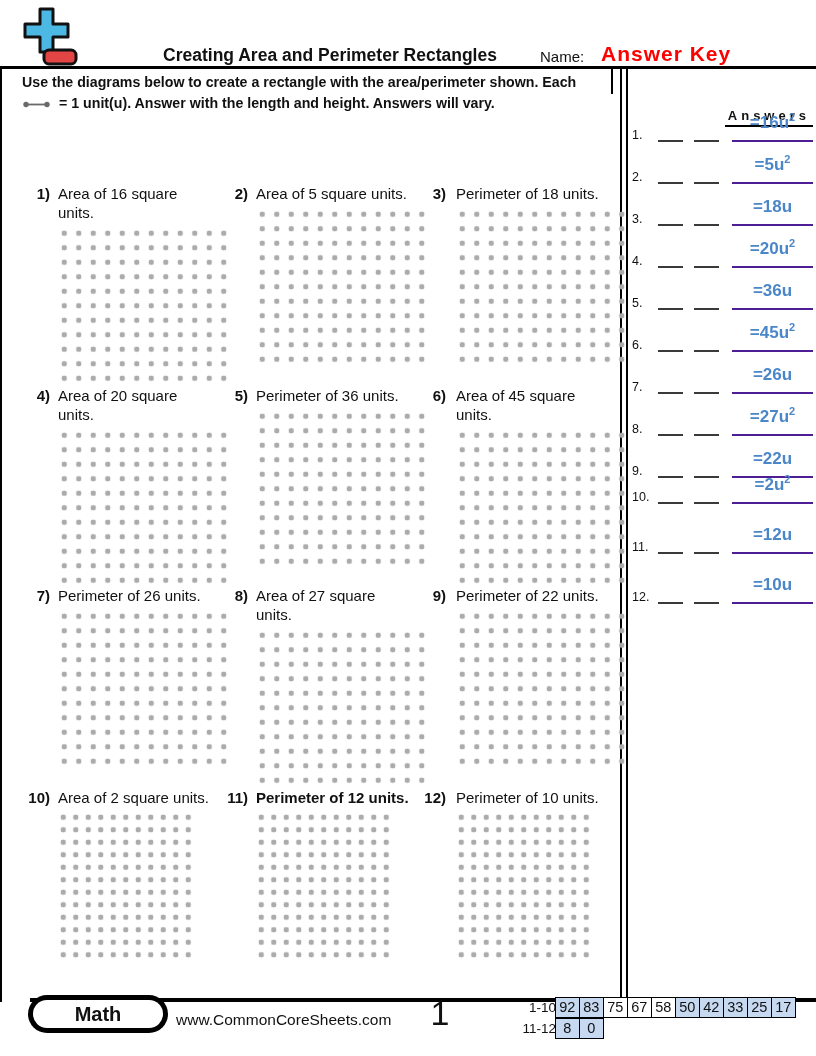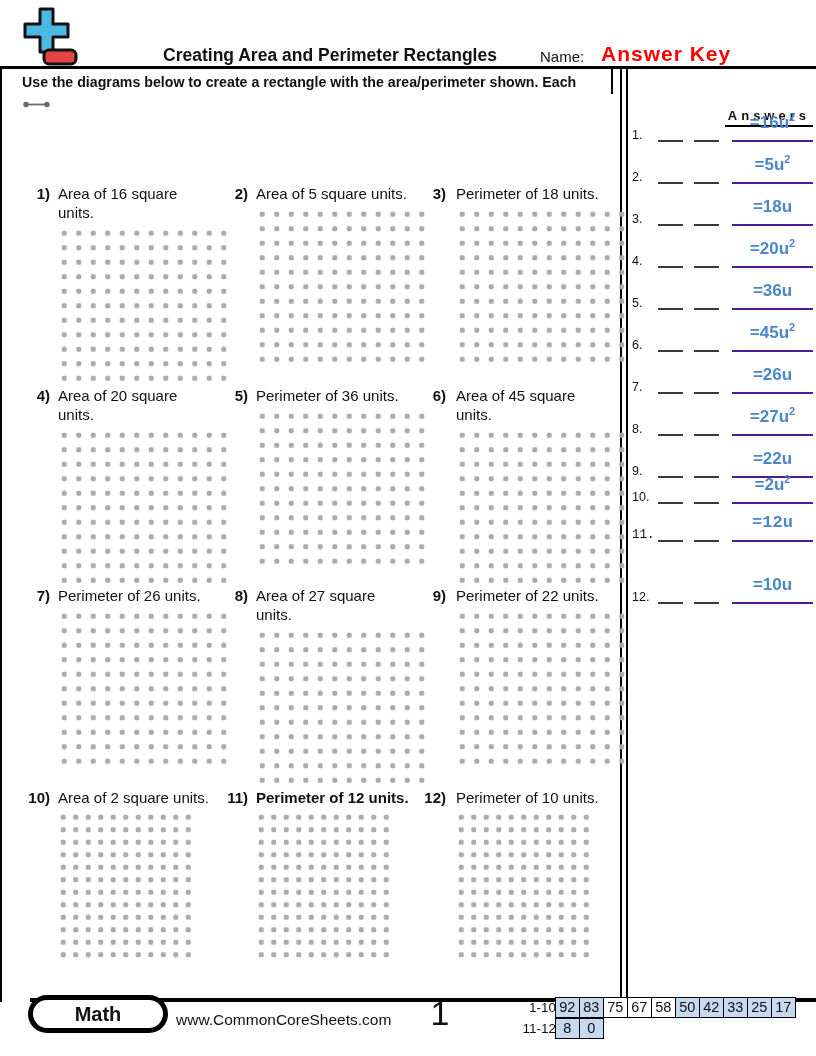--- a/index.html
+++ b/index.html
@@ -71,21 +71,21 @@
   <div class="abs" id="page-left-border"></div>
 
   <div class="abs instr" id="instr-line1">Use the diagrams below to create a rectangle with the area/perimeter shown. Each</div>
   <div class="abs instr" id="instr-line2">
     <span class="unit-icon">
       <svg width="30" height="9" viewBox="0 0 30 9">
         <line x1="4" y1="4.5" x2="25" y2="4.5" stroke="#6a6a6a" stroke-width="1.8"></line>
         <circle cx="4" cy="4.5" r="2.7" fill="#6a6a6a"></circle>
         <circle cx="25" cy="4.5" r="2.7" fill="#6a6a6a"></circle>
       </svg>
-    </span>
+    </span><span>= 1 unit(u). Answer with the length and height. Answers will vary.</span>
   </div>
   <div class="abs" id="instr-right-border"></div>
 
   <div class="abs vrule" id="vrule-a"></div>
   <div class="abs vrule" id="vrule-b"></div>
   <div class="abs" id="answers-title">
     <span>Answers</span>
   </div>
   <div id="answers-list">
       <div class="answer-row" style="top: 112px;">
@@ -141,21 +141,21 @@
         <div class="a-blank a-b1"></div>
         <div class="a-blank a-b2"></div>
         <div class="a-long">=22u</div>
       </div>
       <div class="answer-row" style="top: 474px;">
         <div class="a-num">10.</div>
         <div class="a-blank a-b1"></div>
         <div class="a-blank a-b2"></div>
         <div class="a-long">=2u<sup>2</sup></div>
       </div>
-      <div class="answer-row" style="top: 512px; font-family: Liberation Mono, monospace;">
+      <div class="answer-row" style="top: 524px;">
         <div class="a-num">11.</div>
         <div class="a-blank a-b1"></div>
         <div class="a-blank a-b2"></div>
         <div class="a-long">=12u</div>
       </div>
       <div class="answer-row" style="top: 574px;">
         <div class="a-num">12.</div>
         <div class="a-blank a-b1"></div>
         <div class="a-blank a-b2"></div>
         <div class="a-long">=10u</div>

